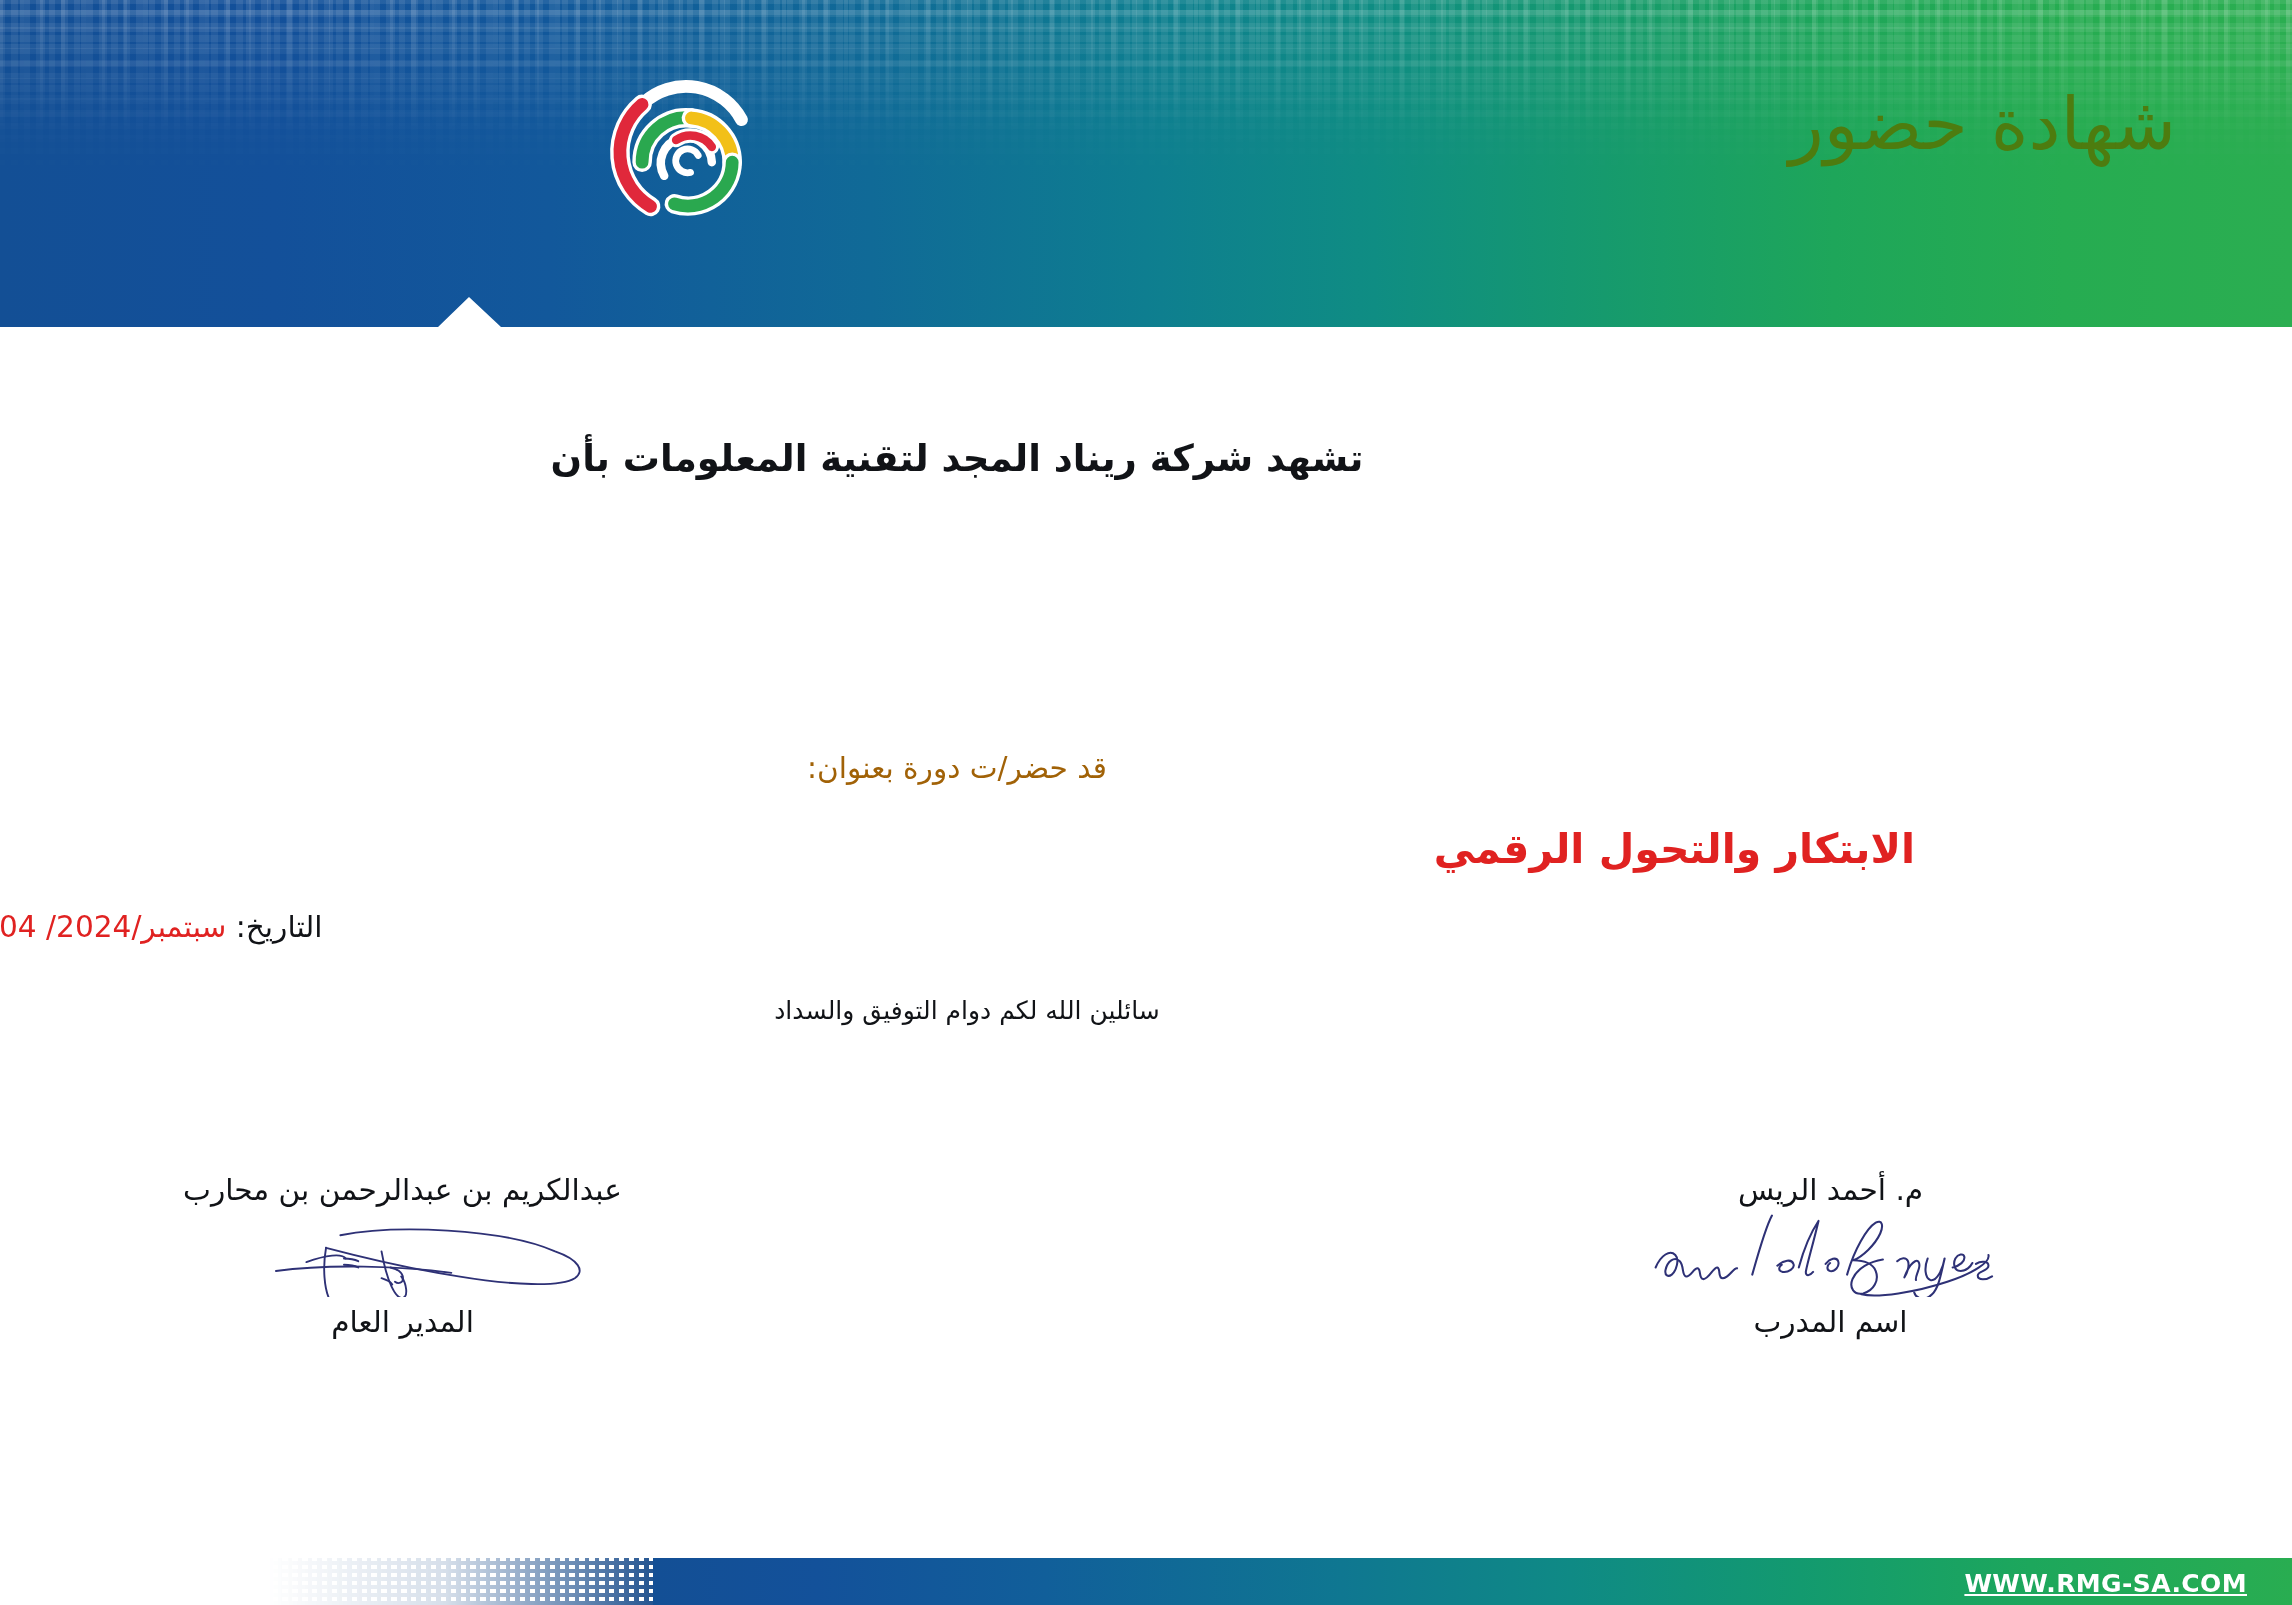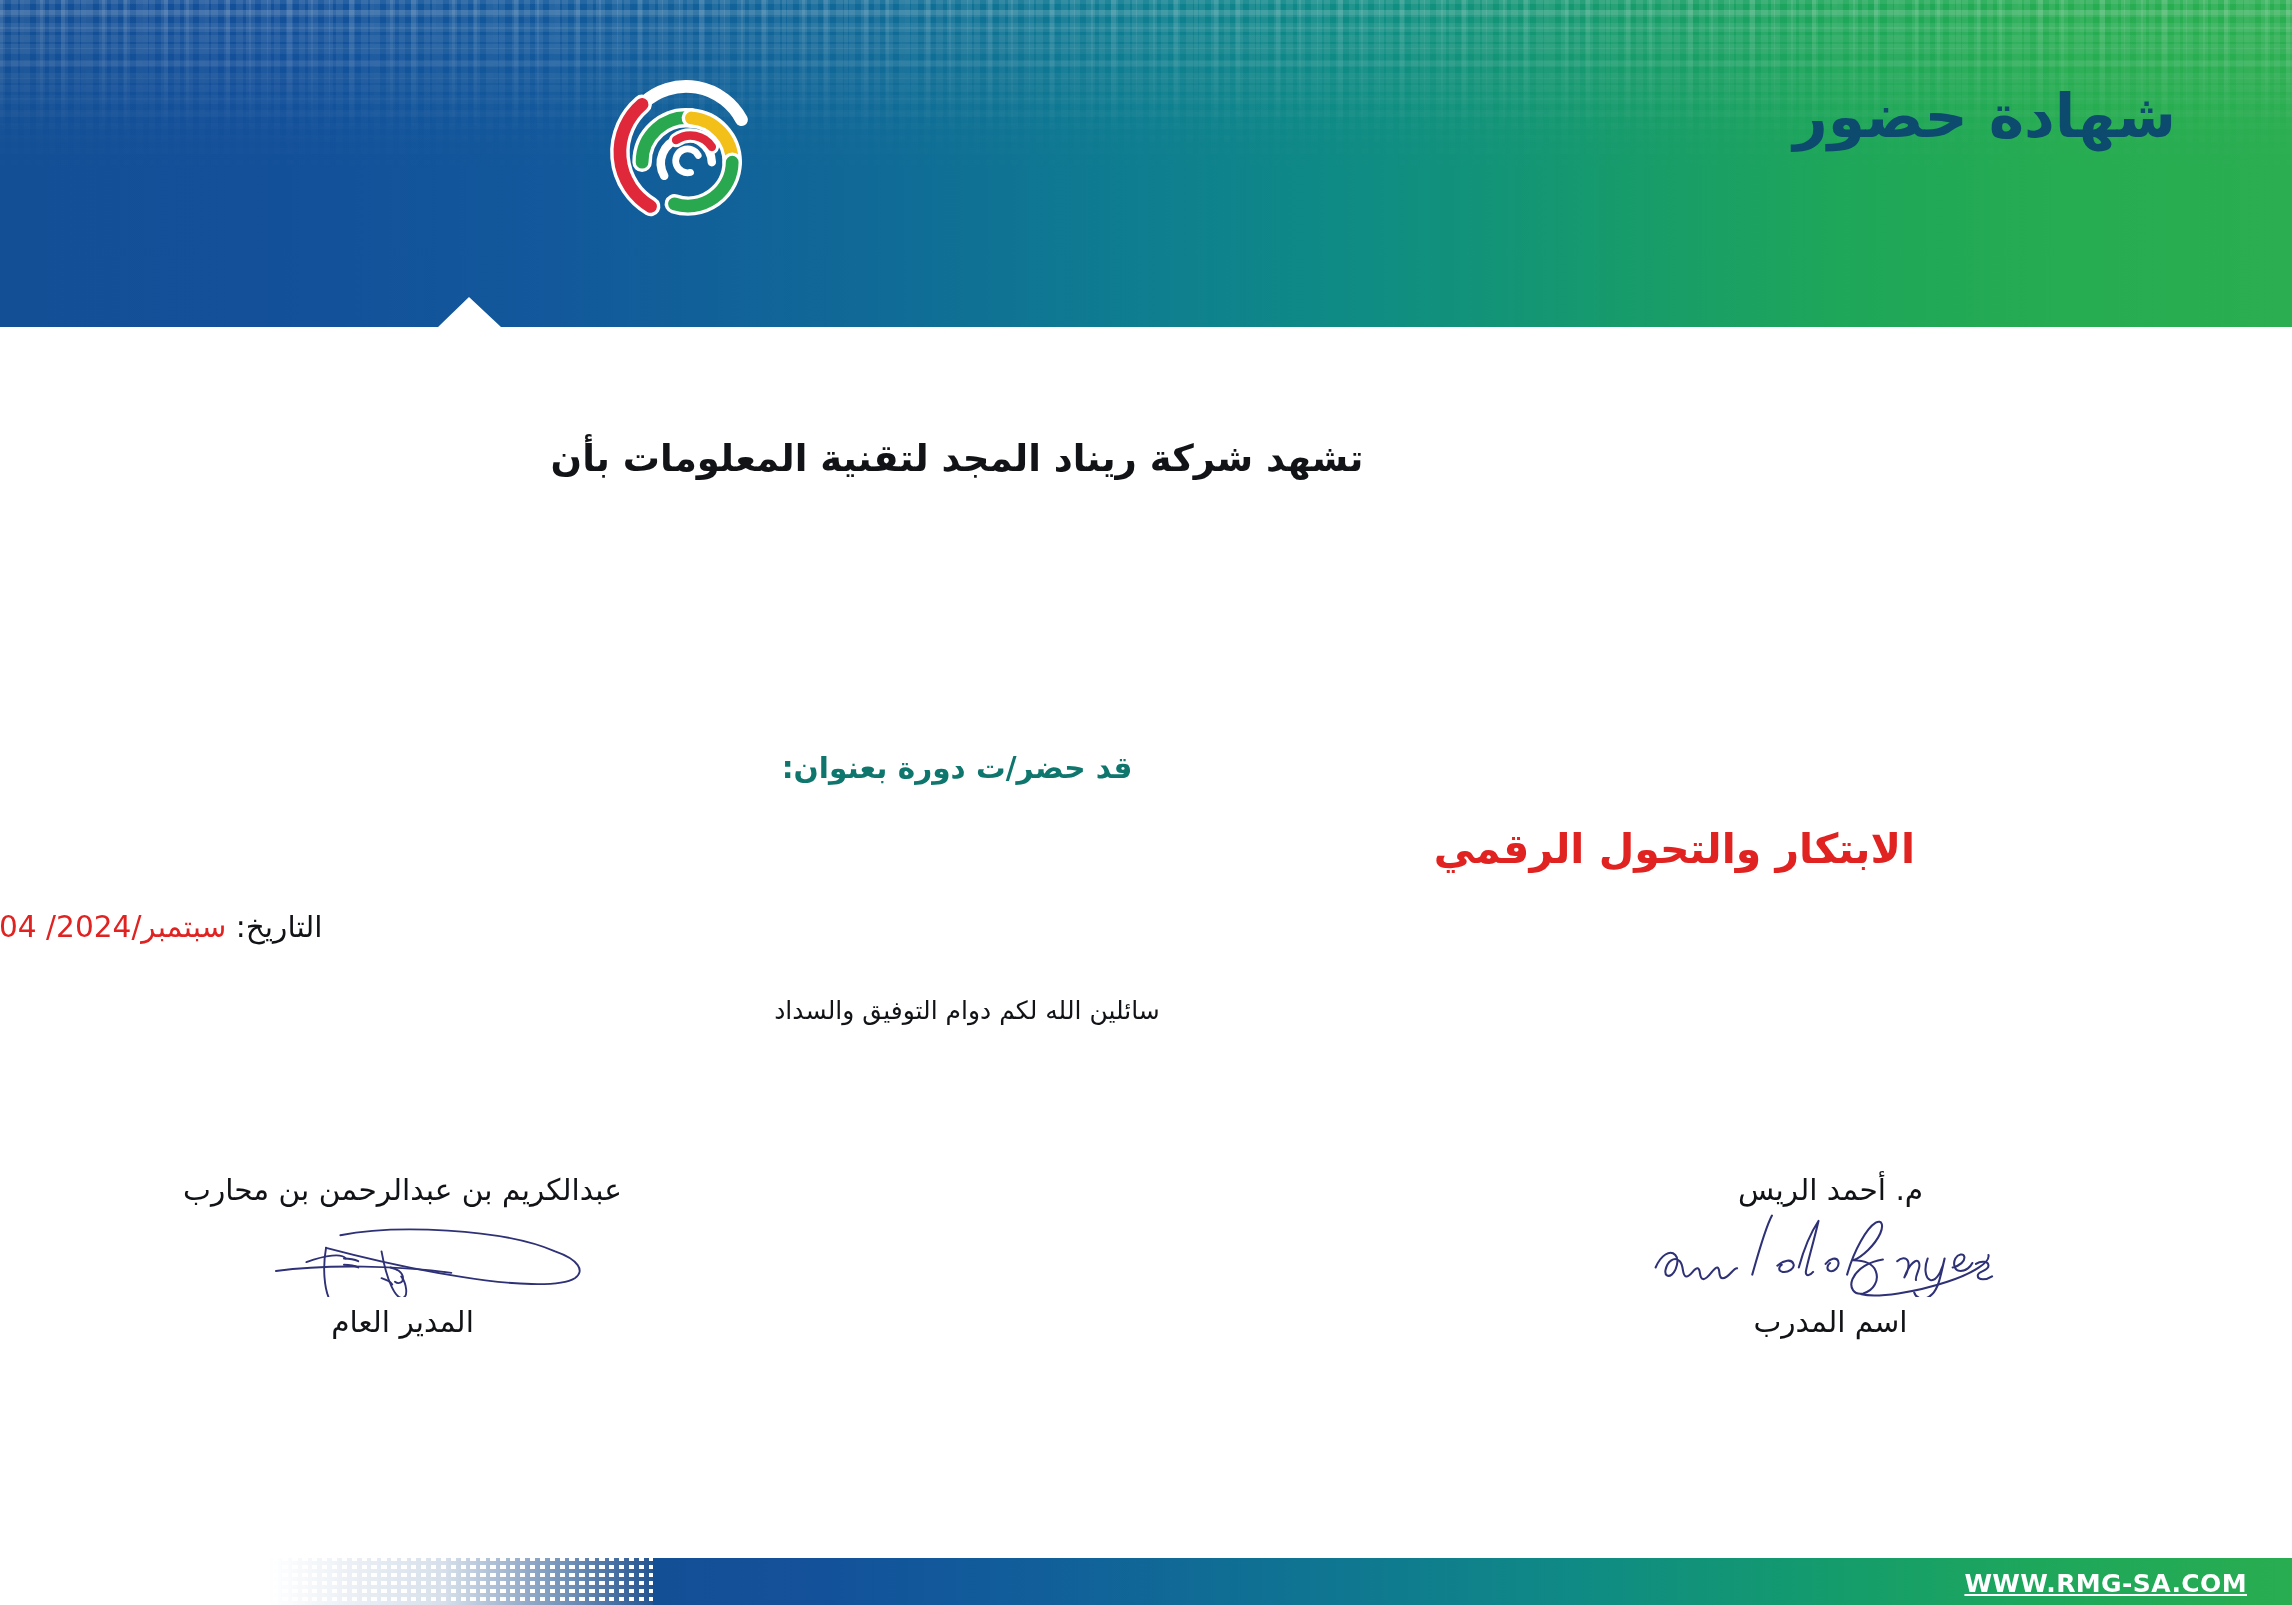--- a/index.html
+++ b/index.html
@@ -84,23 +84,23 @@
     direction: ltr;
     white-space: nowrap;
   }
 
   
   .header-title {
     position: absolute;
     right: 116px;
     top: 79px;
     font-family: "DejaVu Sans", "Liberation Sans", sans-serif;
-    font-size: 60px;
-    font-weight: 700;
-    color: #0c4a6e;
+    font-size: 72px;
+    font-weight: 400;
+    color: #4d7c0f;
     line-height: 1.25;
     white-space: nowrap;
     direction: rtl;
   }
 
   
   .body-area {
     position: absolute;
     left: 0; top: 327px;
     width: 1916px;
@@ -115,22 +115,22 @@
     font-weight: 700;
     color: #111317;
     direction: rtl;
   }
   .line-attended {
     position: absolute;
     left: 0; right: 0;
     top: 424px;
     text-align: center;
     font-size: 29.6px;
-    font-weight: 700;
-    color: #0f766e;
+    font-weight: 400;
+    color: #a16207;
     direction: rtl;
   }
   .course-title {
     position: absolute;
     left: 0; right: 0;
     top: 498px;
     text-align: right;
     font-size: 41px;
     font-weight: 700;
     color: #e02221;

